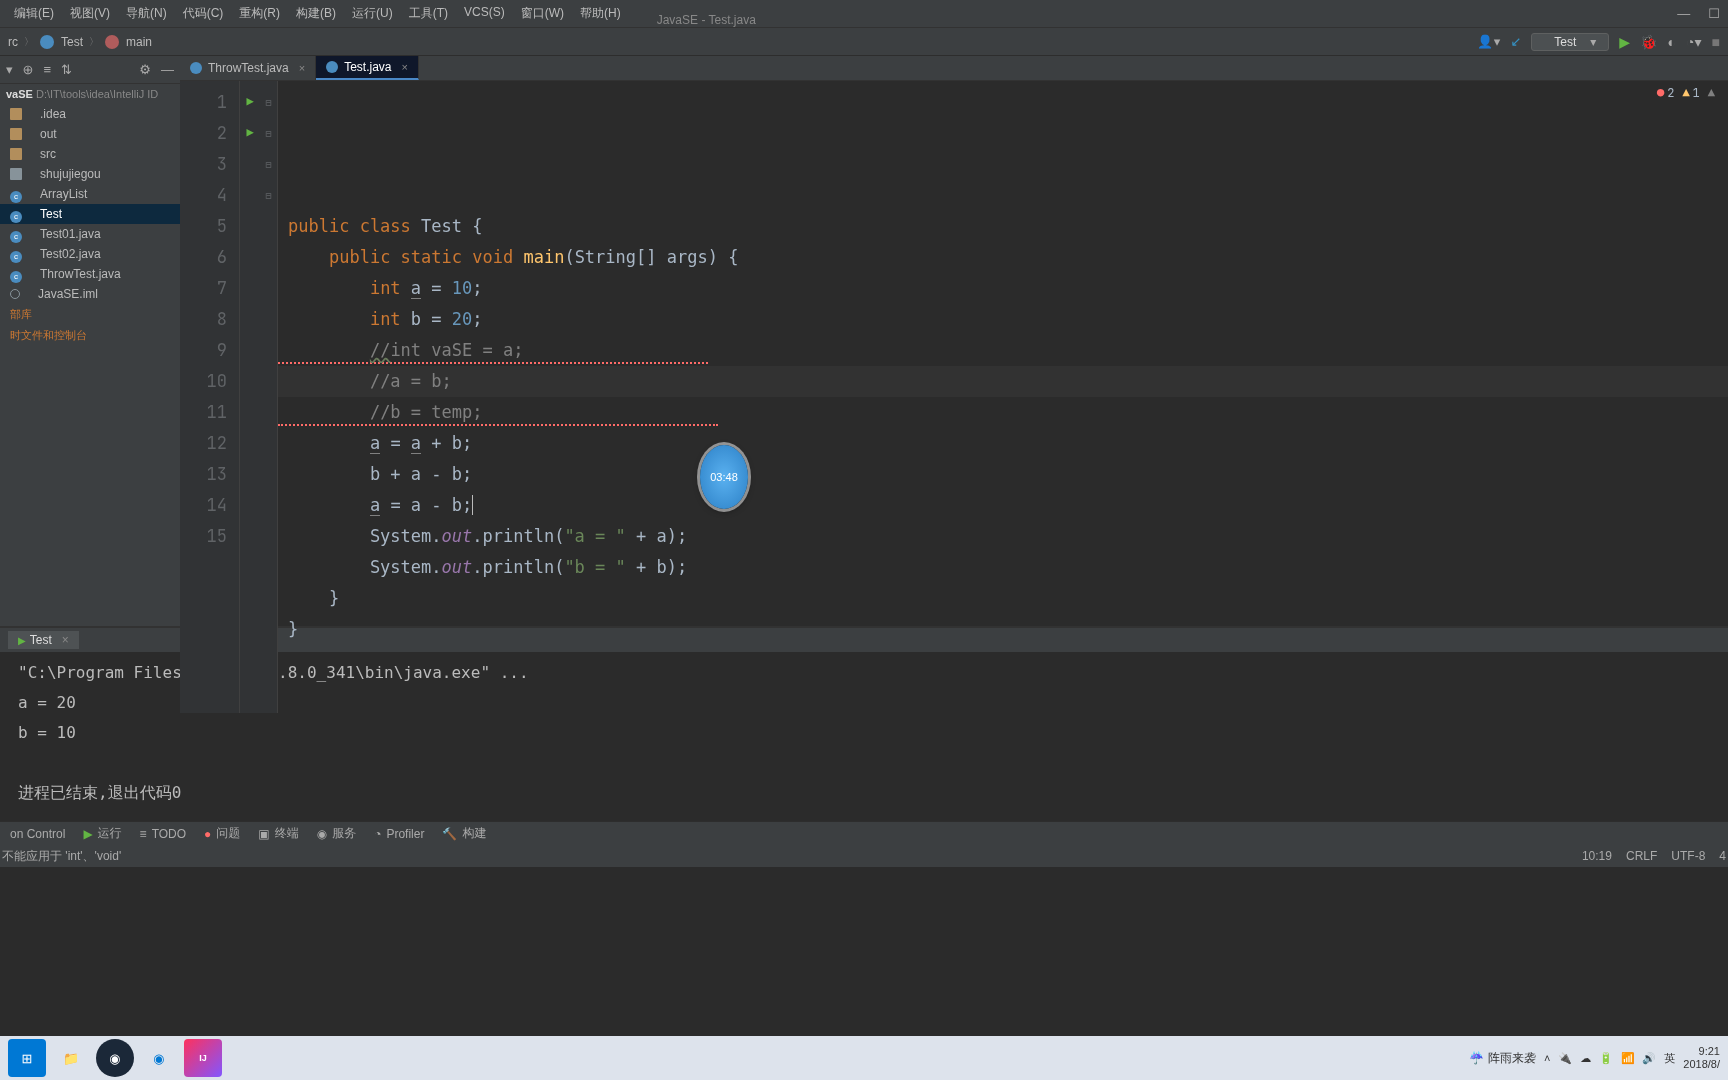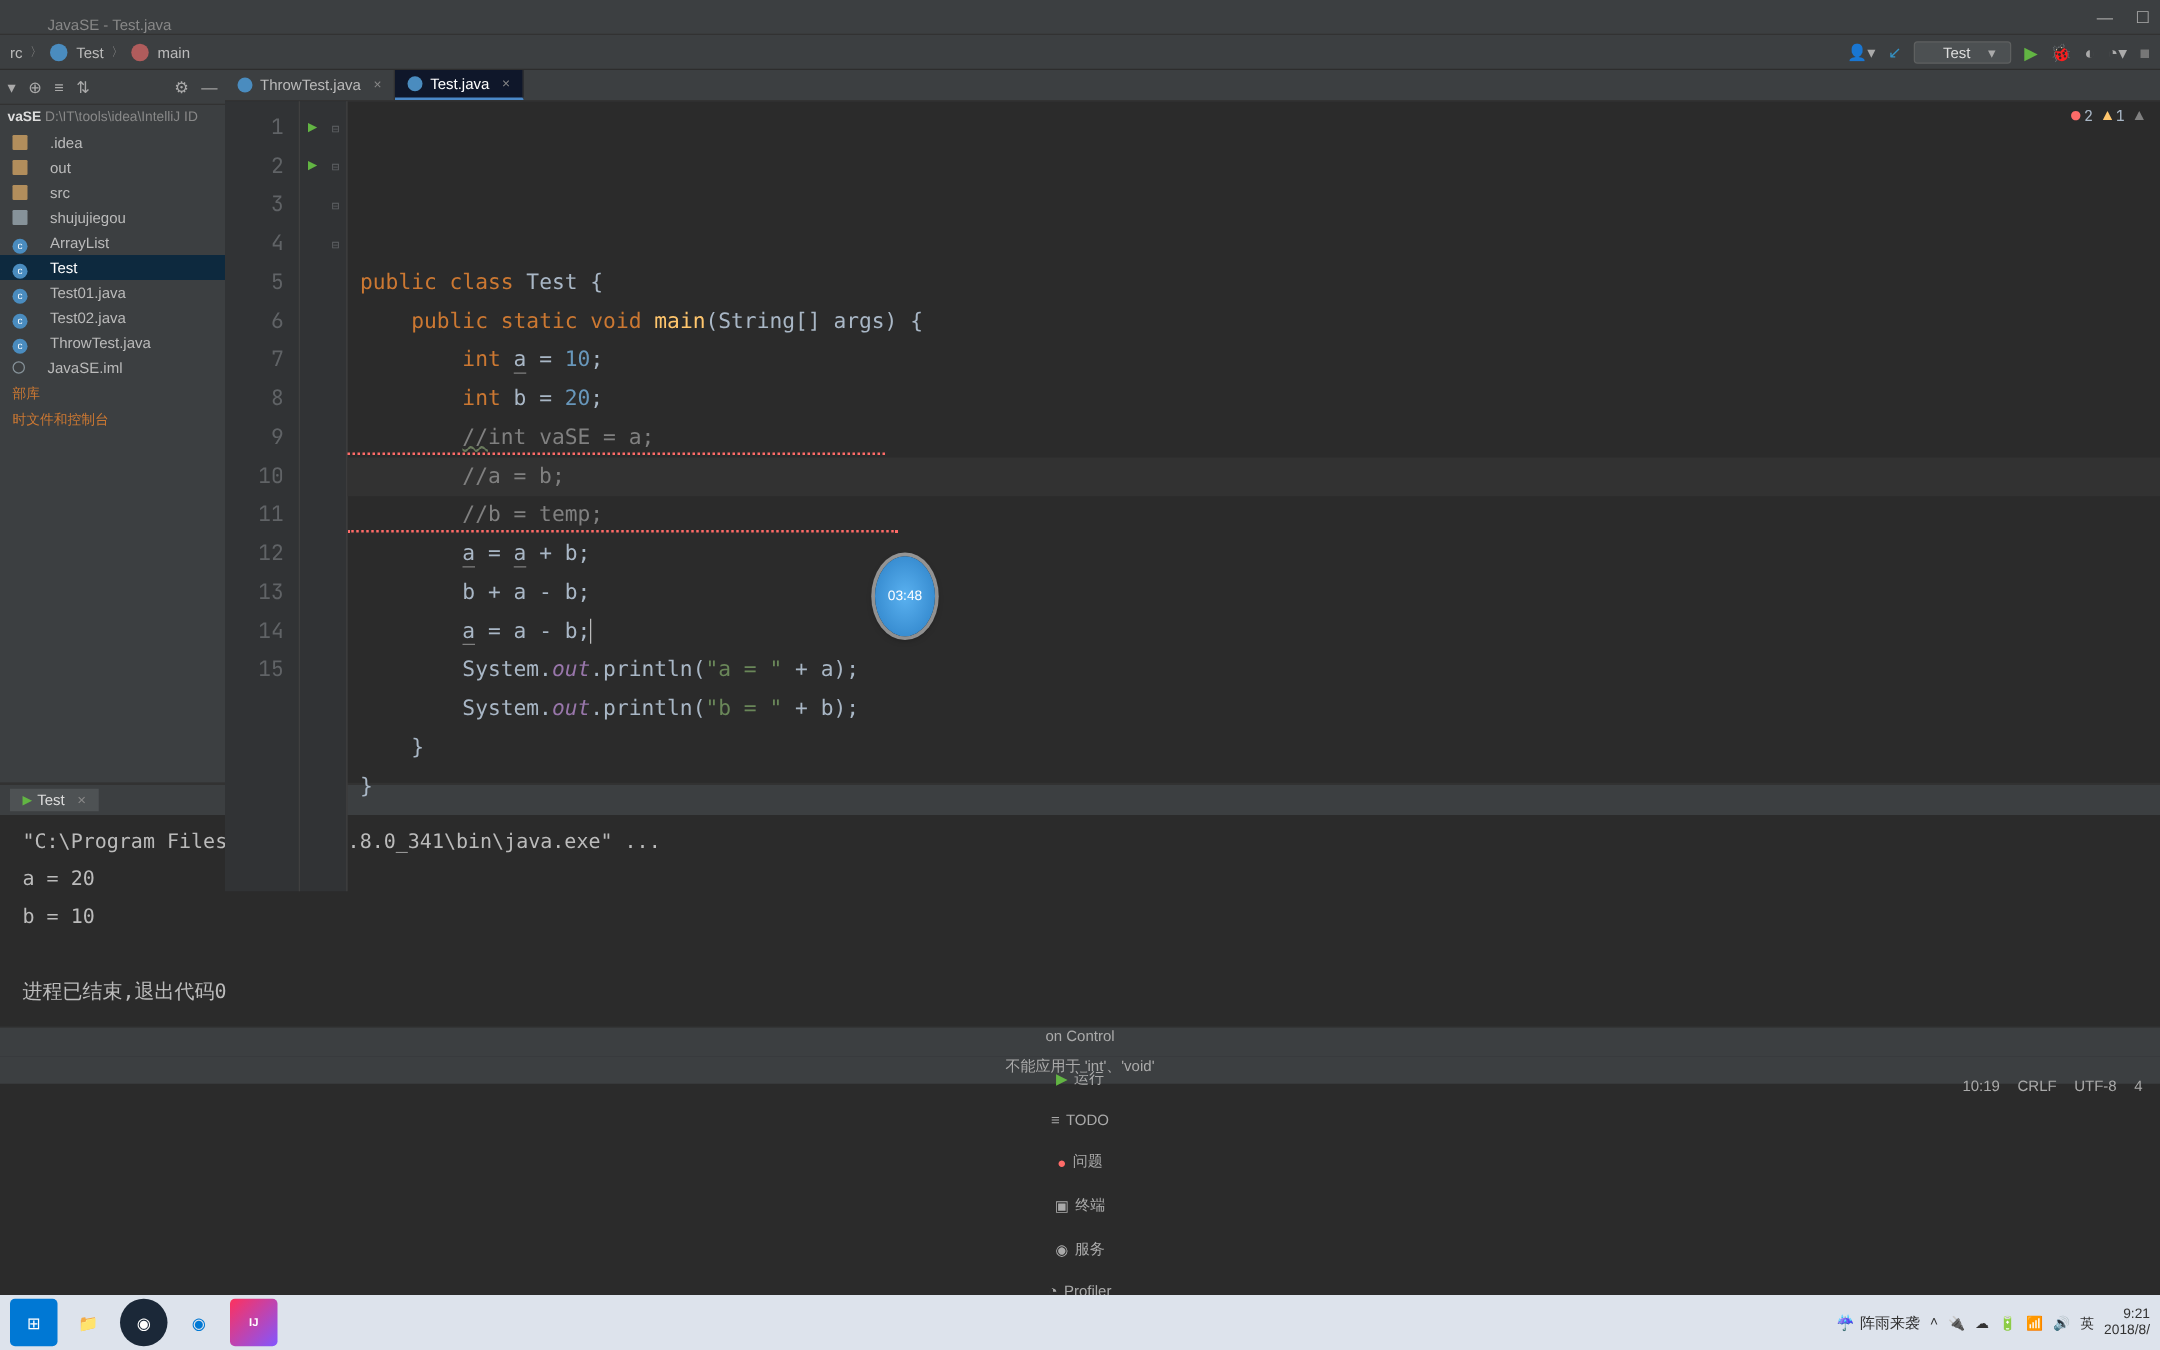--- a/index.html
+++ b/index.html
@@ -74,37 +74,50 @@
 
 .bubble { position: absolute; width: 48px; height: 64px; border-radius: 50%; background: radial-gradient(#5AB1F0, #2B7FC5); color: #fff; display: flex; align-items: center; justify-content: center; font-size: 11px; box-shadow: 0 0 0 3px rgba(255,255,255,0.5), 0 2px 6px rgba(0,0,0,0.5); left: 700px; top: 445px; z-index: 20; }
 
 .runpanel { height: 195px; background: #2B2B2B; border-top: 2px solid #323232; }
 .runtab { height: 24px; background: #3C3F41; display: flex; align-items: center; padding: 0 8px; }
 .runtab .runt { background: #4E5254; padding: 2px 10px; font-size: 12px; color: #DDD; display: flex; align-items: center; gap: 4px; }
 .runtab .runt .play2 { color: #62B543; font-size: 10px; }
 .runtab .runt .x { color: #888; margin-left: 6px; }
 .runout { padding: 6px 18px; font-family: Consolas, monospace; font-size: 16px; line-height: 30px; color: #BBB; white-space: pre; }
 
-.botbar { height: 24px; background: #3C3F41; display: flex; align-items: center; padding: 0 10px; font-size: 12px; color: #AAA; border-top: 1px solid #2D2D2D; gap: 18px; flex-direction: column; }
+.botbar { height: 24px; background: #3C3F41; display: flex; align-items: center; padding: 0 10px; font-size: 12px; color: #AAA; border-top: 1px solid #2D2D2D; gap: 18px; }
 .botbar .bi { display: flex; align-items: center; gap: 5px; }
 .botbar .play3 { color: #62B543; }
 .botbar .err { color: #FF6B68; }
-.status { height: 22px; background: #3C3F41; display: flex; align-items: center; padding: 0 14px; font-size: 12px; color: #AAA; flex-direction: column; }
+.status { height: 22px; background: #3C3F41; display: flex; align-items: center; padding: 0 2px; font-size: 12px; color: #AAA; }
 .status .right { margin-left: auto; display: flex; gap: 14px; }
 
 .taskbar { position: absolute; bottom: 0; left: 0; right: 0; height: 44px; background: #DDE3EC; display: flex; align-items: center; padding: 0 8px; }
 .taskbar .tb { width: 38px; height: 38px; margin-right: 6px; border-radius: 4px; display: flex; align-items: center; justify-content: center; }
 .taskbar .tray { margin-left: auto; display: flex; align-items: center; gap: 8px; color: #333; font-size: 11px; }
 .taskbar .weather { display: flex; align-items: center; gap: 4px; color: #333; font-size: 12px; }
 .taskbar .clock { text-align: right; font-size: 11px; line-height: 13px; color: #333; }
 </style>
 </head>
 <body>
 
 <div class="titlebar">
+  <div class="menus">
+    <span>编辑(E)</span>
+    <span>视图(V)</span>
+    <span>导航(N)</span>
+    <span>代码(C)</span>
+    <span>重构(R)</span>
+    <span>构建(B)</span>
+    <span>运行(U)</span>
+    <span>工具(T)</span>
+    <span>VCS(S)</span>
+    <span>窗口(W)</span>
+    <span>帮助(H)</span>
+  </div>
   <div class="wintitle">JavaSE - Test.java</div>
   <div class="winctrl">
     <span>—</span>
     <span>☐</span>
   </div>
 </div>
 
 <div class="navbar">
   <div class="crumbs">
     <span>rc</span>

